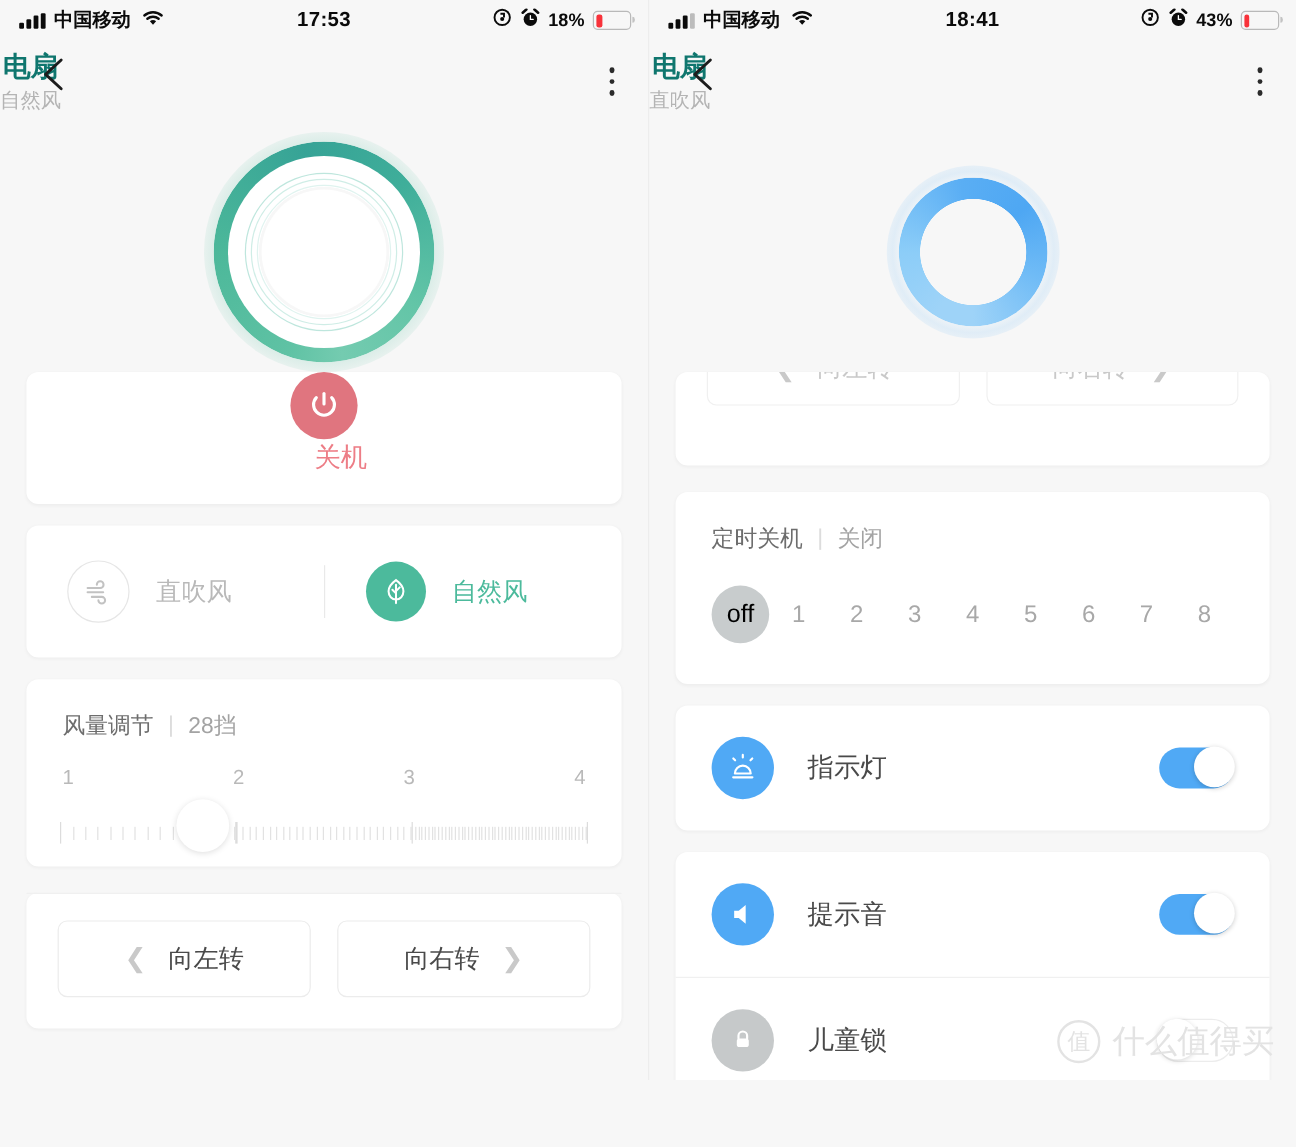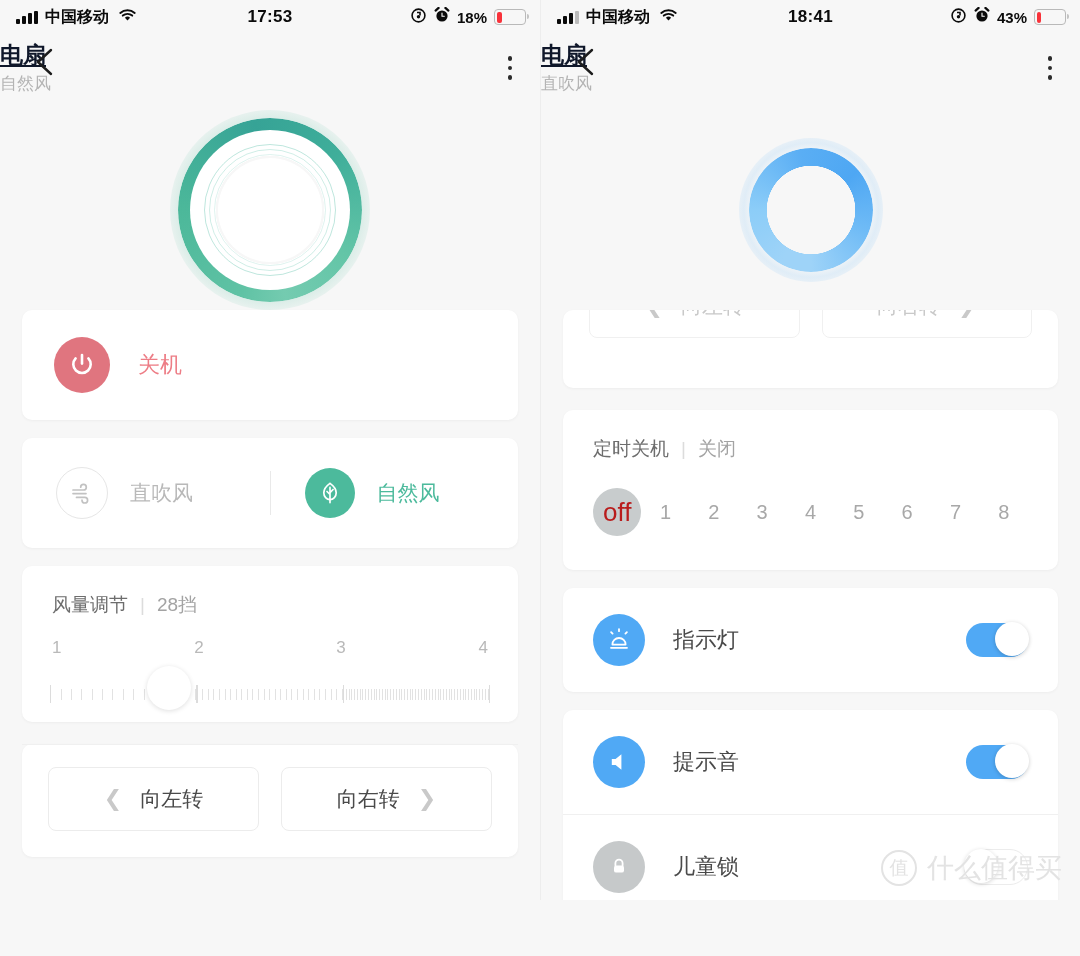--- a/index.html
+++ b/index.html
@@ -35,21 +35,21 @@
   }
   .sb-right{margin-left:auto;display:flex;align-items:center;gap:7px;z-index:2;}
   .battpct{font-size:15px;font-weight:bold;}
   .battery{position:relative;width:30px;height:14px;border:1.6px solid #b9b9b9;border-radius:4px;}
   .battery::after{content:"";position:absolute;right:-4px;top:4px;width:2px;height:5px;background:#c3c3c3;border-radius:0 2px 2px 0;}
   .battery i{position:absolute;left:1.5px;top:1.5px;bottom:1.5px;background:#f8323a;border-radius:2px;display:block;}
 
   
   .navbar{height:72px;position:relative;display:flex;align-items:flex-start;padding-top:4px;}
   .nav-back{position:absolute;left:28px;top:10px;width:36px;height:36px;cursor:pointer;}
-  .nav-title{width:100%;text-align:left;font-size:23px;font-weight:bold;color:#0f172a;line-height:34px;text-decoration:underline;}
+  .nav-title{width:100%;text-align:center;font-size:23px;font-weight:bold;color:#0f766e;line-height:34px;}
   .nav-sub{width:100%;text-align:center;font-size:17px;color:#b4b4b4;line-height:26px;margin-top:-1px;}
   .nav-more{position:absolute;right:28px;top:22px;display:flex;flex-direction:column;gap:5px;align-items:center;cursor:pointer;}
   .nav-more span{width:4.5px;height:4.5px;border-radius:50%;background:#2b2b2b;display:block;}
 
   
   .dial-wrap{height:200px;display:flex;align-items:center;justify-content:center;position:relative;}
   .dial{position:relative;width:184px;height:184px;}
   .dial .glow{
     position:absolute;inset:-8px;border-radius:50%;
     background:radial-gradient(circle,rgba(77,186,154,0) 52%,rgba(77,186,154,.20) 62%,rgba(77,186,154,0) 78%);
@@ -81,21 +81,21 @@
   }
   .blue-glow{position:absolute;inset:-10px;border-radius:50%;
     background:radial-gradient(circle,rgba(120,190,245,0) 56%,rgba(120,190,245,.18) 66%,rgba(120,190,245,0) 82%);}
 
   
   .card{
     background:#fff;border-radius:10px;margin:0 22px 18px;
     box-shadow:0 1px 3px rgba(0,0,0,.045);
   }
 
-  .power-row{height:110px;display:flex;align-items:center;padding:0 32px;}
+  .power-row{height:110px;display:flex;align-items:center;padding:0 32px;flex-direction:column;}
   .power-btn{
     width:56px;height:56px;border-radius:50%;background:#e0757f;
     display:flex;align-items:center;justify-content:center;cursor:pointer;flex:none;
   }
   .power-label{margin-left:28px;font-size:22px;color:#ed7d86;}
 
   .mode-row{height:110px;display:flex;align-items:center;padding:0 0;}
   .mode{flex:1;display:flex;align-items:center;padding-left:34px;cursor:pointer;}
   .mode .bubble{width:50px;height:50px;border-radius:50%;display:flex;align-items:center;justify-content:center;flex:none;}
   .mode.inactive .bubble{border:1.4px solid #e6e6e6;background:#fff;}
@@ -143,21 +143,21 @@
   .timer-row{display:flex;align-items:center;padding:26px 30px 34px;}
   .timer-opt{
     flex:1;text-align:center;font-size:20px;color:#a8a8a8;cursor:pointer;
     display:flex;align-items:center;justify-content:center;
   }
   .timer-opt.sel{
     color:#fff;
   }
   .timer-opt.sel .pill{
     width:48px;height:48px;border-radius:50%;background:#c8cccd;
-    display:flex;align-items:center;justify-content:center;font-size:26px;color:#b91c1c;
+    display:flex;align-items:center;justify-content:center;font-size:21px;color:#000000;
   }
 
   .icon-row{display:flex;align-items:center;padding:0 30px;height:104px;text-align:center;}
   .icon-circle{width:52px;height:52px;border-radius:50%;display:flex;align-items:center;justify-content:center;flex:none;}
   .icon-circle.blue{background:#50a9f5;}
   .icon-circle.grey{background:#c6c9ca;}
   .icon-row .irow-label{margin-left:28px;font-size:22px;color:#4a4a4a;}
   .icon-row .spacer{flex:1;}
 
   .scroll-cut{margin-top:-58px;}

